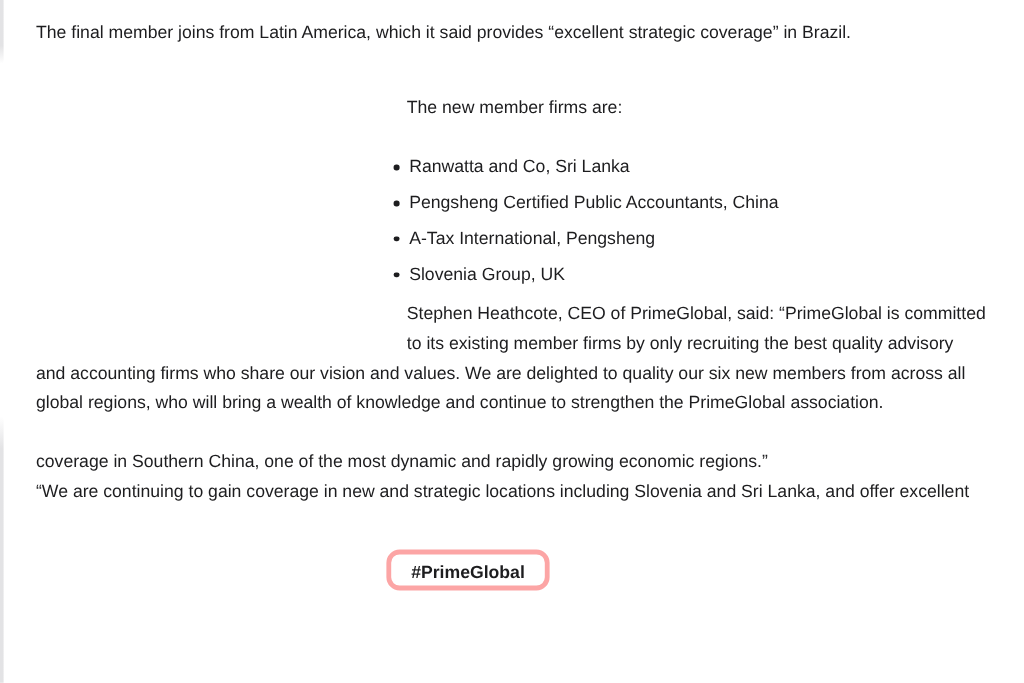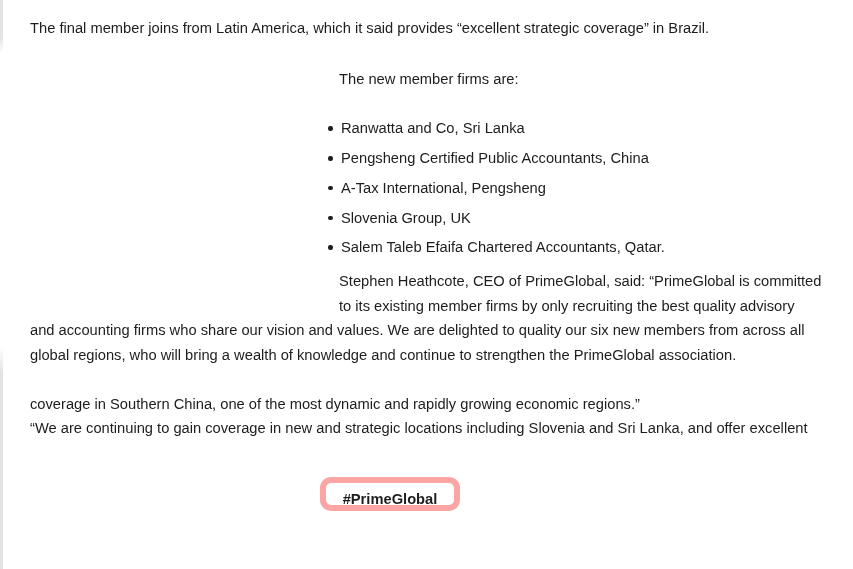--- a/index.html
+++ b/index.html
@@ -42,21 +42,21 @@
     border-top-right-radius: 3px;
   }
   .line {
     margin: 0;
     white-space: nowrap;
   }
   .indent {
     margin-left: 309px;
   }
   .intro {
-    margin-top: 26px;
+    margin-top: 37px;
   }
   ul.firms {
     list-style: none;
     margin: 25px 0 0 298px;
     padding: 0;
   }
   ul.firms li {
     position: relative;
     padding-left: 13px;
     margin-bottom: 5px;
@@ -78,21 +78,21 @@
     margin-top: 36px;
     display: flex;
     justify-content: center;
   }
   .tag {
     font-family: "Liberation Sans", "DejaVu Sans", sans-serif;
     font-size: 14.7px;
     font-weight: 700;
     color: #1d1d1f;
     background: #ffffff;
-    border: 6px solid #fca5a5;
+    border: 4px solid #fca5a5;
     border-radius: 11px;
     height: 34px;
     line-height: 32px;
     padding: 0 17px;
     cursor: pointer;
   }
 </style>
 </head>
 <body>
 
@@ -103,21 +103,20 @@
 
   <p class="line">The final member joins from Latin America, which it said provides “excellent strategic coverage” in Brazil.</p>
 
   <p class="line indent intro">The new member firms are:</p>
 
   <ul class="firms">
     <li>Ranwatta and Co, Sri Lanka</li>
     <li>Pengsheng Certified Public Accountants, China</li>
     <li>A-Tax International, Pengsheng</li>
     <li>Slovenia Group, UK</li>
-    <li>Salem Taleb Efaifa Chartered Accountants, Qatar.</li>
   </ul>
 
   <div class="quote1">
     <div class="line indent">Stephen Heathcote, CEO of PrimeGlobal, said: “PrimeGlobal is committed</div>
     <div class="line indent">to its existing member firms by only recruiting the best quality advisory</div>
     <div class="line">and accounting firms who share our vision and values. We are delighted to quality our six new members from across all</div>
     <div class="line">global regions, who will bring a wealth of knowledge and continue to strengthen the PrimeGlobal association.</div>
   </div>
 
   <div class="quote2">

